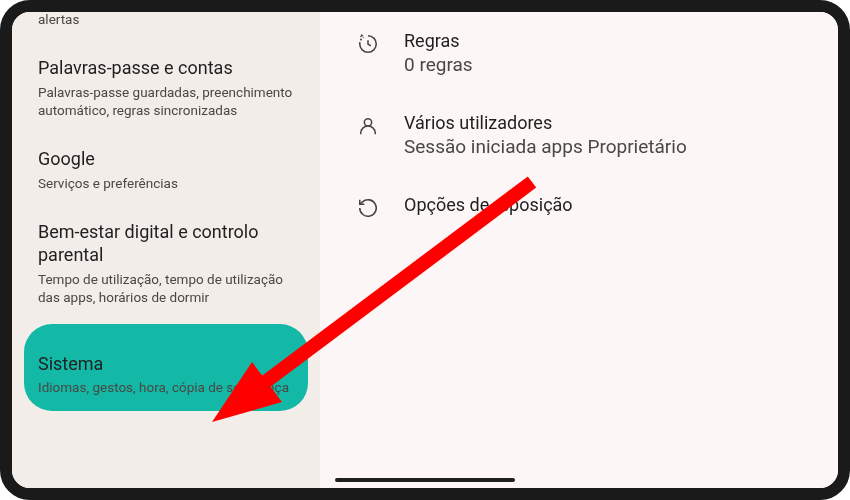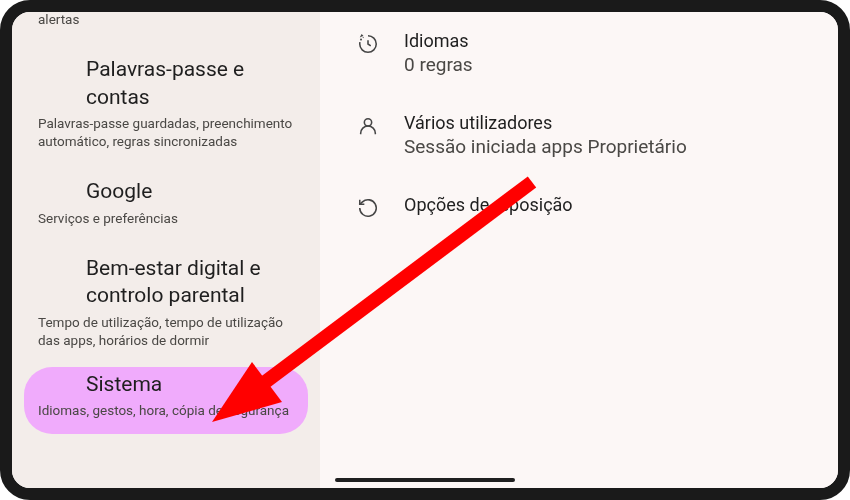--- a/index.html
+++ b/index.html
@@ -36,32 +36,31 @@
     }
     .sidebar-item {
       padding: 14px 26px 14px 26px;
       cursor: pointer;
     }
     .sidebar-item.partial-top {
       padding-top: 0;
       margin-top: -20px;
     }
     .sidebar-item.selected {
-      background: #f0abfc;
+      background: #14b8a6;
       border-radius: 28px;
       margin: 4px 12px 0 12px;
-      padding: 4px 14px 14px 14px;
+      padding: 28px 14px 14px 14px;
     }
     .sidebar-title {
-      font-size: 21px;
+      font-size: 18px;
       color: #1f1f1f;
       font-weight: 400;
       margin-bottom: 3px;
       line-height: 1.3;
-      margin-left: 48px;
     }
     .sidebar-subtitle {
       font-size: 13.5px;
       color: #4a4845;
       line-height: 1.35;
     }
     .main-panel {
       flex: 1;
       background: #fcf7f6;
       padding: 0 24px;
@@ -151,21 +150,21 @@
       <div class="main-item">
         <div class="main-icon">
           <svg width="22" height="22" viewBox="0 0 24 24" fill="none" stroke="currentColor" stroke-width="1.7">
             <path d="M3 12a9 9 0 1 0 9-9"></path>
             <path d="M3 12a9 9 0 0 1 4-7.5" stroke-dasharray="2,2"></path>
             <polyline points="12 8 12 12 15 14"></polyline>
             <polyline points="7 3 3 5 5 1" fill="currentColor" stroke="none"></polyline>
           </svg>
         </div>
         <div class="main-text">
-          <div class="main-title">Idiomas</div>
+          <div class="main-title">Regras</div>
           <div class="main-subtitle">0 regras</div>
         </div>
       </div>
 
       <div class="main-item">
         <div class="main-icon">
           <svg width="22" height="22" viewBox="0 0 24 24" fill="none" stroke="currentColor" stroke-width="1.7">
             <circle cx="12" cy="8" r="4"></circle>
             <path d="M4 21v-1a7 7 0 0 1 16 0v1"></path>
           </svg>

